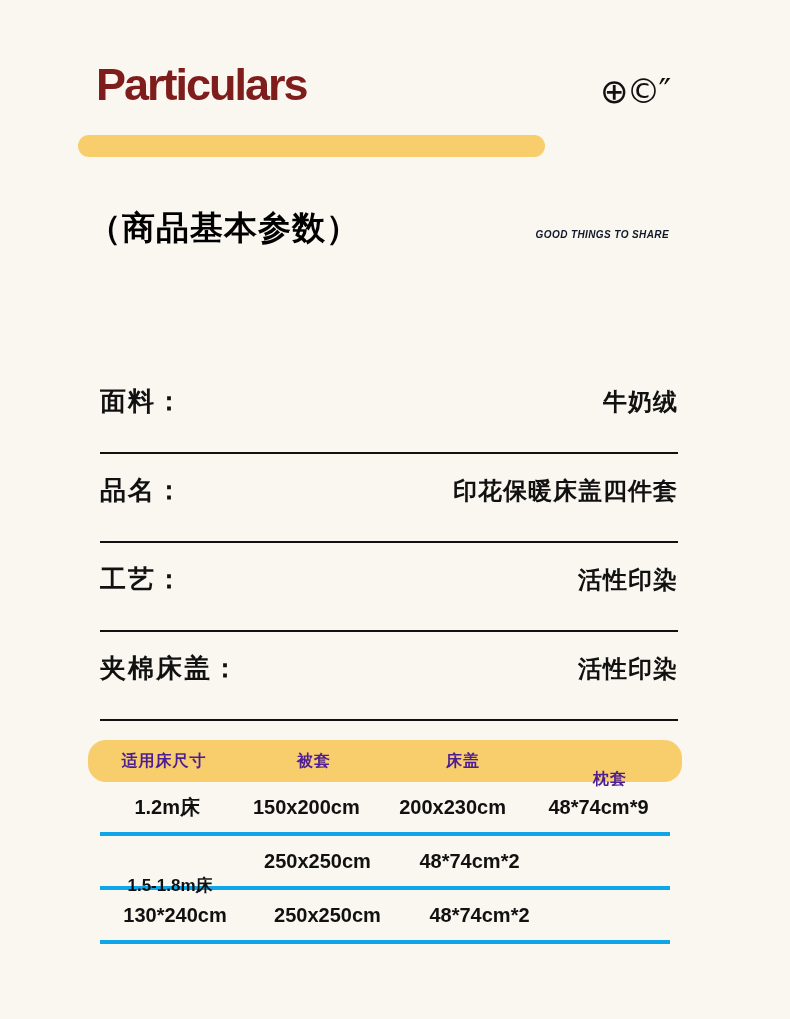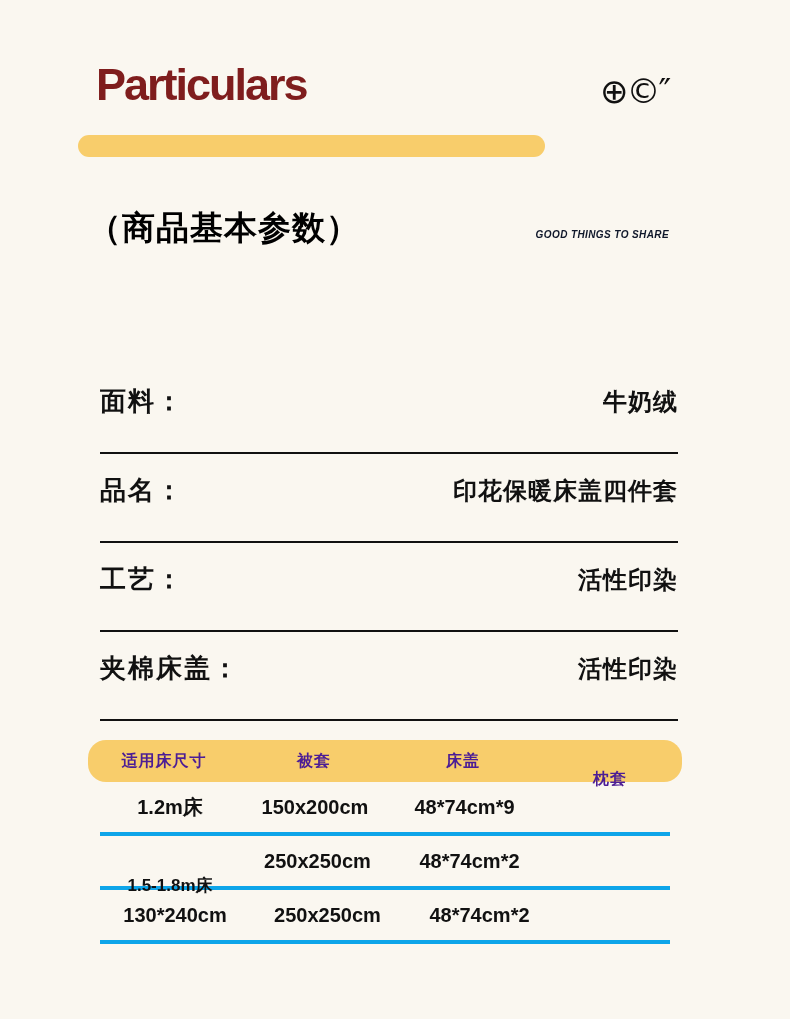--- a/index.html
+++ b/index.html
@@ -216,20 +216,21 @@
     <div class="size-head">
       <span class="cell c0">适用床尺寸</span>
       <span class="cell c1">被套</span>
       <span class="cell c2">床盖</span>
       <span class="cell c3">枕套</span>
     </div>
 
     <div class="size-row">
       <span class="cell c0">1.2m床</span>
       <span class="cell c1">150x200cm</span>
+      <span class="cell c2">200x230cm</span>
       <span class="cell c3">48*74cm*9</span>
     </div>
 
     <div class="size-row">
       <span class="cell c0 small">1.5-1.8m床</span>
       <span class="cell c2">250x250cm</span>
       <span class="cell c3">48*74cm*2</span>
     </div>
 
     <div class="size-row">

